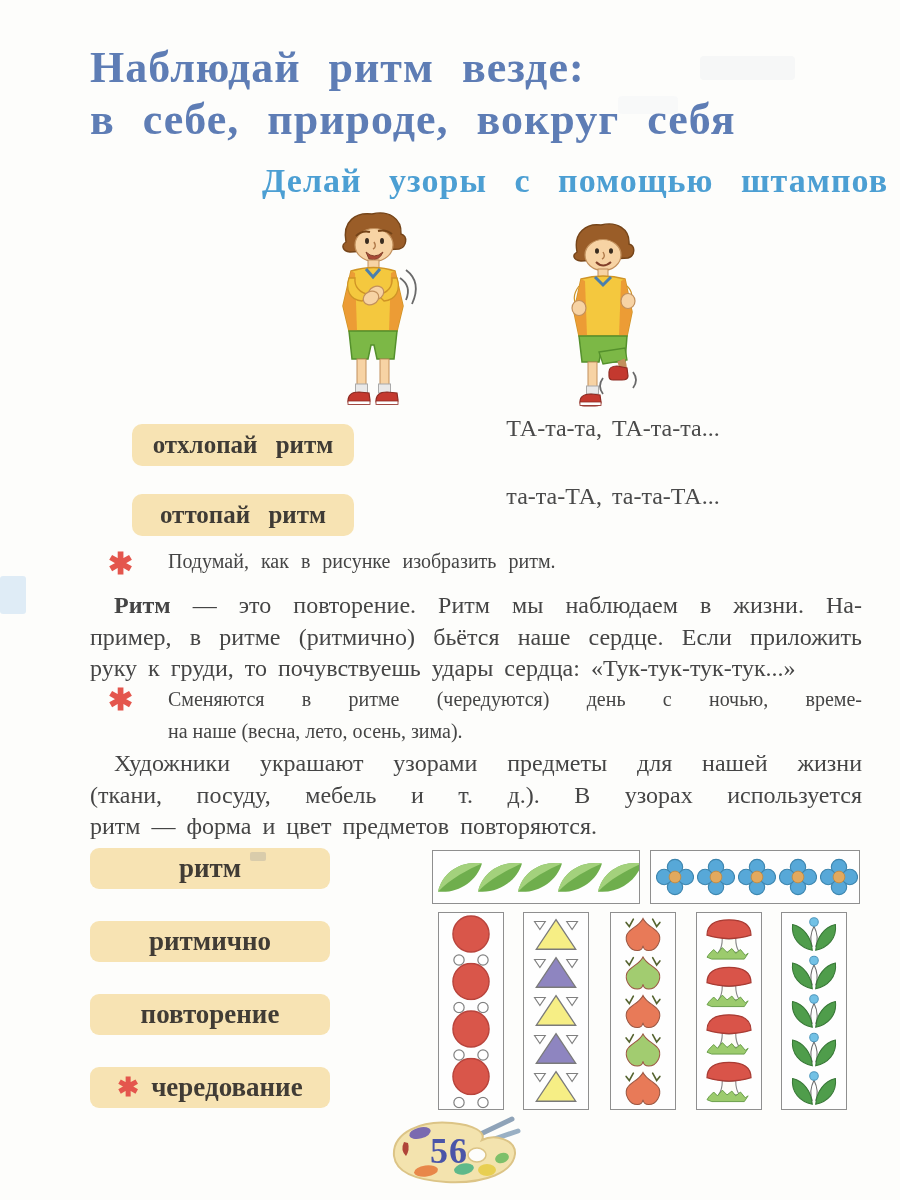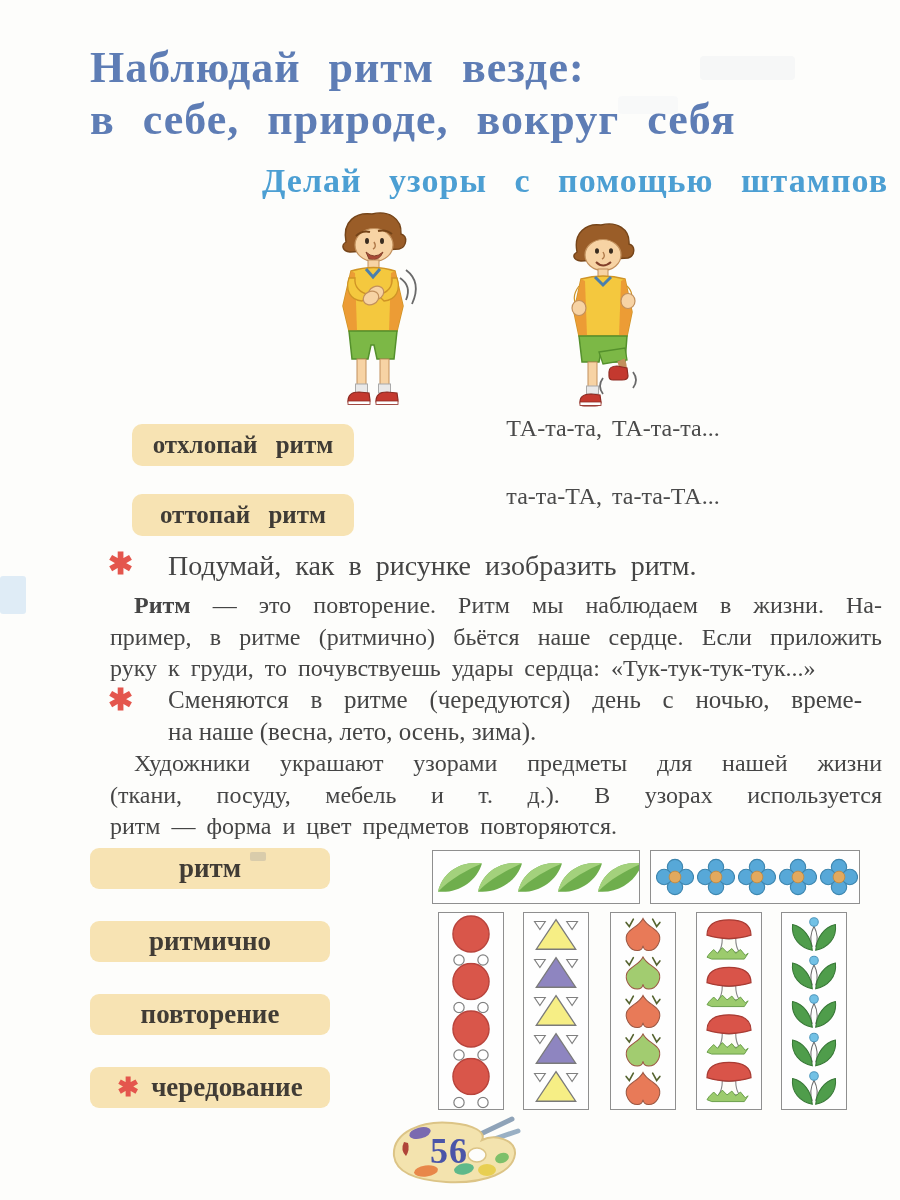--- a/index.html
+++ b/index.html
@@ -25,25 +25,25 @@
   .boy2{position:absolute;left:533px;top:220px;width:134px;height:190px;}
   
   .tagbox{
     position:absolute;left:92px;width:222px;height:42px;border-radius:10px;
     background:#f7e3b3;display:flex;align-items:center;justify-content:center;
     font-size:25px;font-weight:bold;color:#3f3b35;word-spacing:12px;margin-left:40px;
   }
   .tag-desc{position:absolute;left:348px;width:530px;font-size:24px;color:#4a4a4a;line-height:33px;word-spacing:4px;text-align:center;}
   
   .task-marker{position:absolute;font-size:30px;font-weight:bold;color:#e4564d;}
-  .task-text{position:absolute;font-size:28px;color:#454545;word-spacing:7px;}
-  .para{position:absolute;left:90px;width:772px;font-size:24px;color:#454545;line-height:31.5px;margin-left:20px;}
+  .task-text{position:absolute;font-size:20px;color:#454545;word-spacing:7px;}
+  .para{position:absolute;left:90px;width:772px;font-size:24px;color:#454545;line-height:31.5px;}
   .para .jline{text-align:justify;text-align-last:justify;}
   .para .indent{padding-left:24px;}
-  .task2-lines{position:absolute;left:168px;top:684px;width:694px;font-size:25px;color:#454545;line-height:31.5px;}
+  .task2-lines{position:absolute;left:168px;top:684px;width:694px;font-size:20px;color:#454545;line-height:31.5px;}
   .task2-lines .jline{text-align:justify;text-align-last:justify;}
   .lead{font-weight:bold;}
   
   .vocab{
     position:absolute;left:90px;width:240px;height:41px;border-radius:9px;
     background:#f7e3b3;display:flex;align-items:center;justify-content:center;gap:12px;
     font-size:27px;font-weight:bold;color:#413c35;
   }
   .vocab .vmark{font-size:26px;color:#e4564d;}
   

